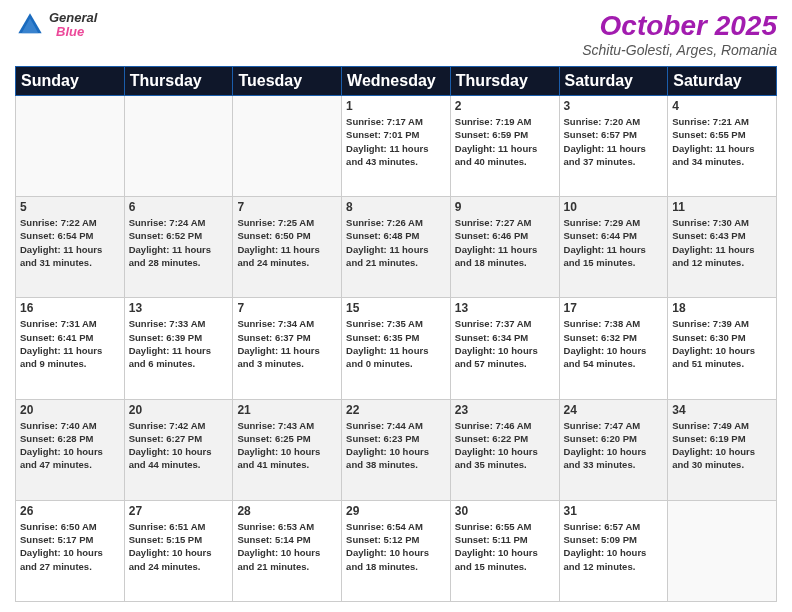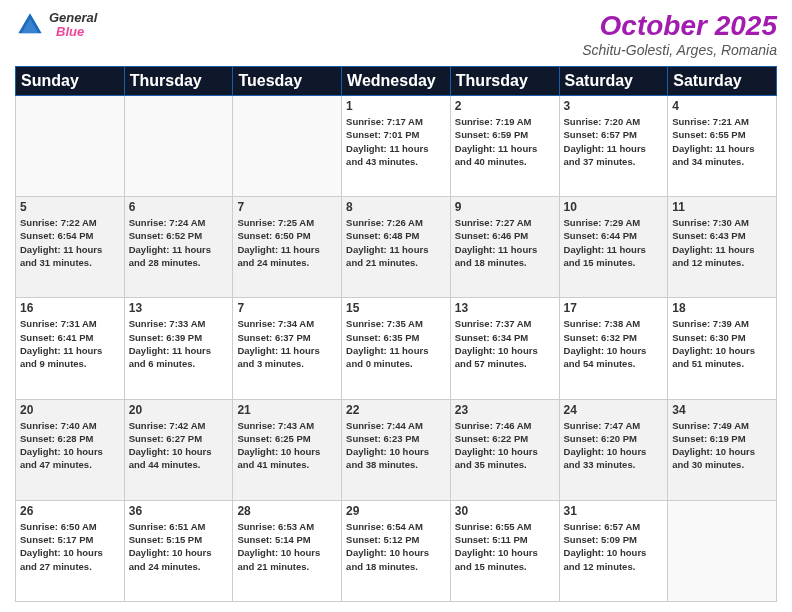--- a/index.html
+++ b/index.html
@@ -241,21 +241,21 @@
             <div class="day-num">34</div>
             <div class="day-info">Sunrise: 7:49 AM<br>Sunset: 6:19 PM<br>Daylight: 10 hours and 30 minutes.</div>
           </td>
         </tr>
         <tr>
           <td>
             <div class="day-num">26</div>
             <div class="day-info">Sunrise: 6:50 AM<br>Sunset: 5:17 PM<br>Daylight: 10 hours and 27 minutes.</div>
           </td>
           <td>
-            <div class="day-num">36</div>
+            <div class="day-num">27</div>
             <div class="day-info">Sunrise: 6:51 AM<br>Sunset: 5:15 PM<br>Daylight: 10 hours and 24 minutes.</div>
           </td>
           <td>
             <div class="day-num">28</div>
             <div class="day-info">Sunrise: 6:53 AM<br>Sunset: 5:14 PM<br>Daylight: 10 hours and 21 minutes.</div>
           </td>
           <td>
             <div class="day-num">29</div>
             <div class="day-info">Sunrise: 6:54 AM<br>Sunset: 5:12 PM<br>Daylight: 10 hours and 18 minutes.</div>
           </td>

